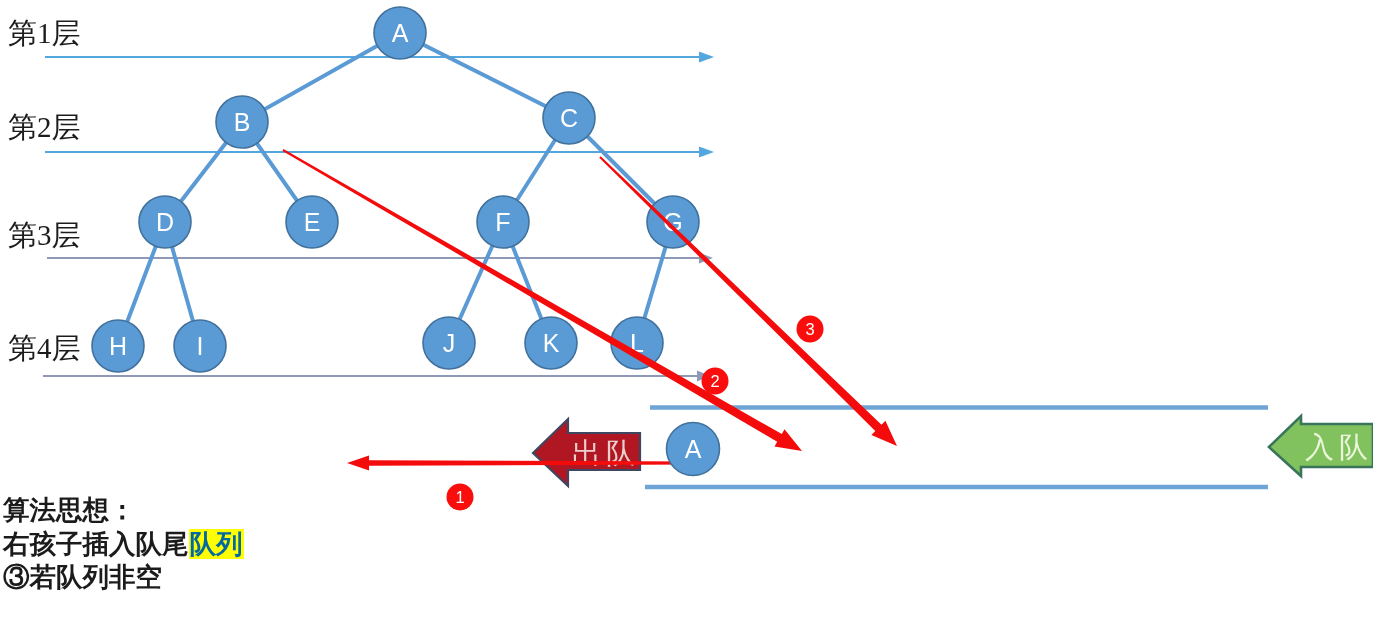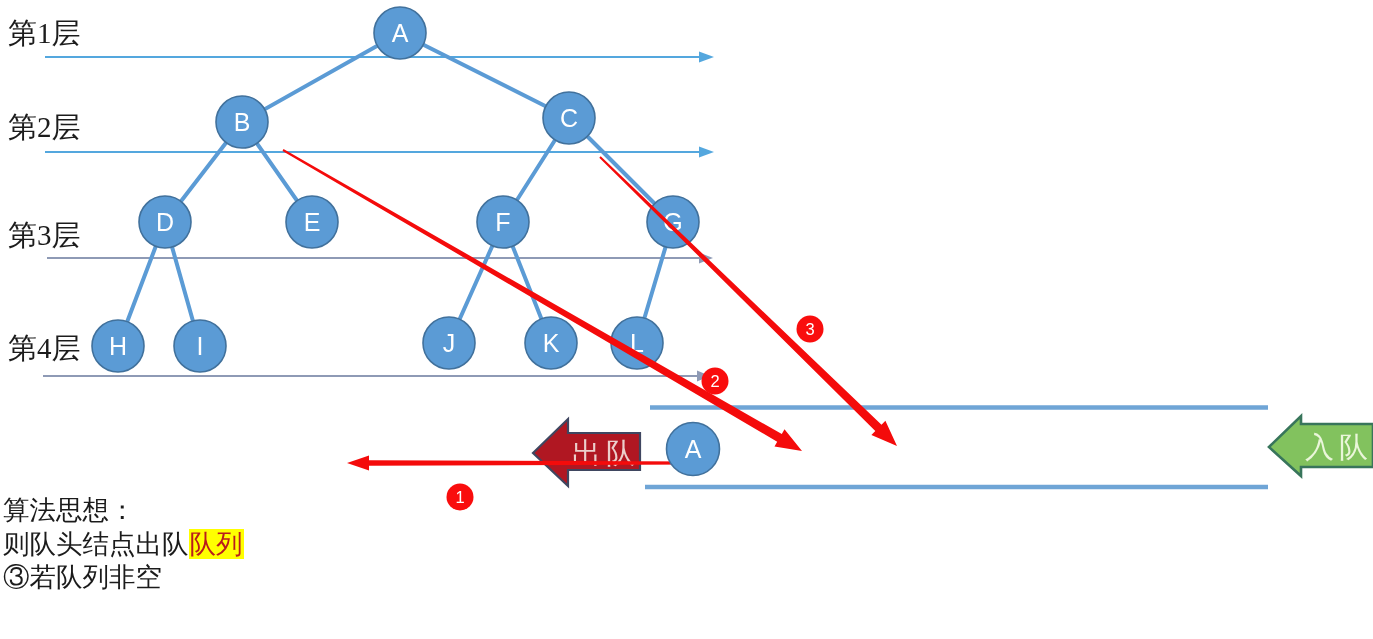--- a/index.html
+++ b/index.html
@@ -23,22 +23,22 @@
   .deq-shape{fill:#b01722;stroke:#3f4660;stroke-width:2.2;}
   .deq-label{font:29px "Liberation Serif","DejaVu Serif",serif;fill:#eccfcc;text-anchor:middle;letter-spacing:5px;}
   .enq-shape{fill:#82c25e;stroke:#38755b;stroke-width:2.6;}
   .enq-label{font:29px "Liberation Serif","DejaVu Serif",serif;fill:#eaf6da;text-anchor:middle;letter-spacing:5px;}
 
   .red-arrow{fill:#f40b0b;}
   .step-circle{fill:#f90d0d;}
   .step-num{font:16.5px "Liberation Sans","DejaVu Sans",sans-serif;fill:#ffffff;text-anchor:middle;}
 
   .algo{position:absolute;left:3px;top:494px;font-size:26.5px;line-height:33.5px;color:#1b1b1b;
-        white-space:nowrap;}
-  .algo .hl{background:#ffff00;color:#b91c1c;padding:0 1px;}
+        white-space:nowrap;font-weight:bold;}
+  .algo .hl{background:#ffff00;color:#0369a1;padding:0 1px;}
 </style>
 </head>
 <body>
 
 <div id="stage">
 
   <svg id="diagram" width="1373" height="639" viewBox="0 0 1373 639">
 
     <g>
       <line class="lvl-line-bright" x1="45" y1="57" x2="699" y2="57"></line>
@@ -161,17 +161,17 @@
       <text class="step-num" x="715" y="387">2</text>
     </g>
     <g>
       <circle class="step-circle" cx="810" cy="329" r="13.5"></circle>
       <text class="step-num" x="810" y="335">3</text>
     </g>
   </svg>
 
   <div class="algo">
     <div>算法思想：</div>
-    <div><span>则队头结点出队</span><mark class="hl">队列</mark></div>
+    <div><span>右孩子插入队尾</span><mark class="hl">队列</mark></div>
     <div>③若队列非空</div>
   </div>
 
 </div>
 
 </body></html>

